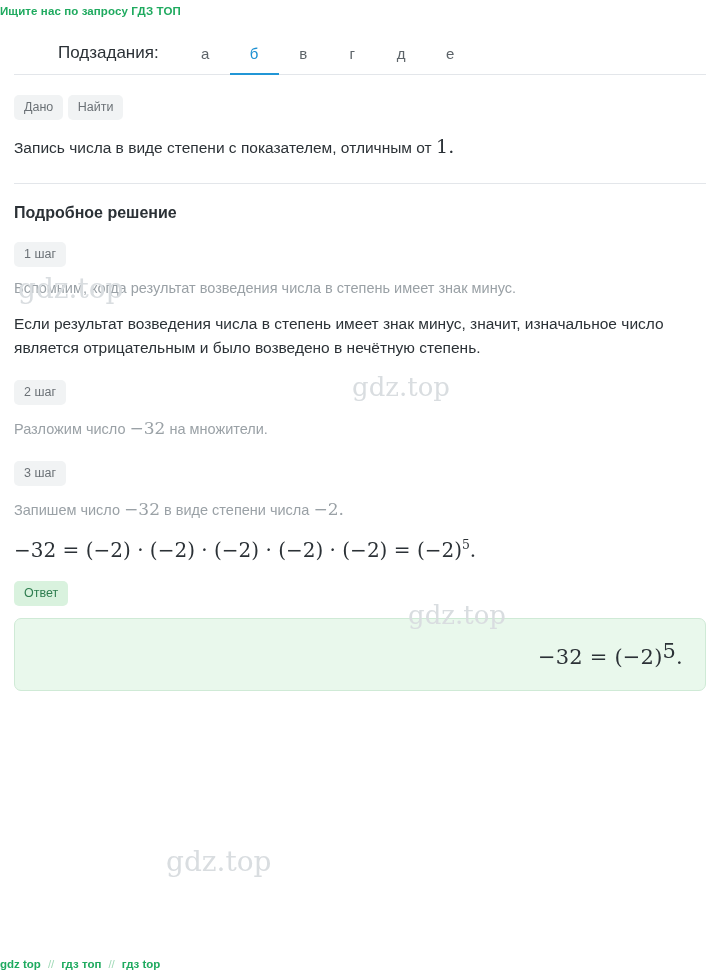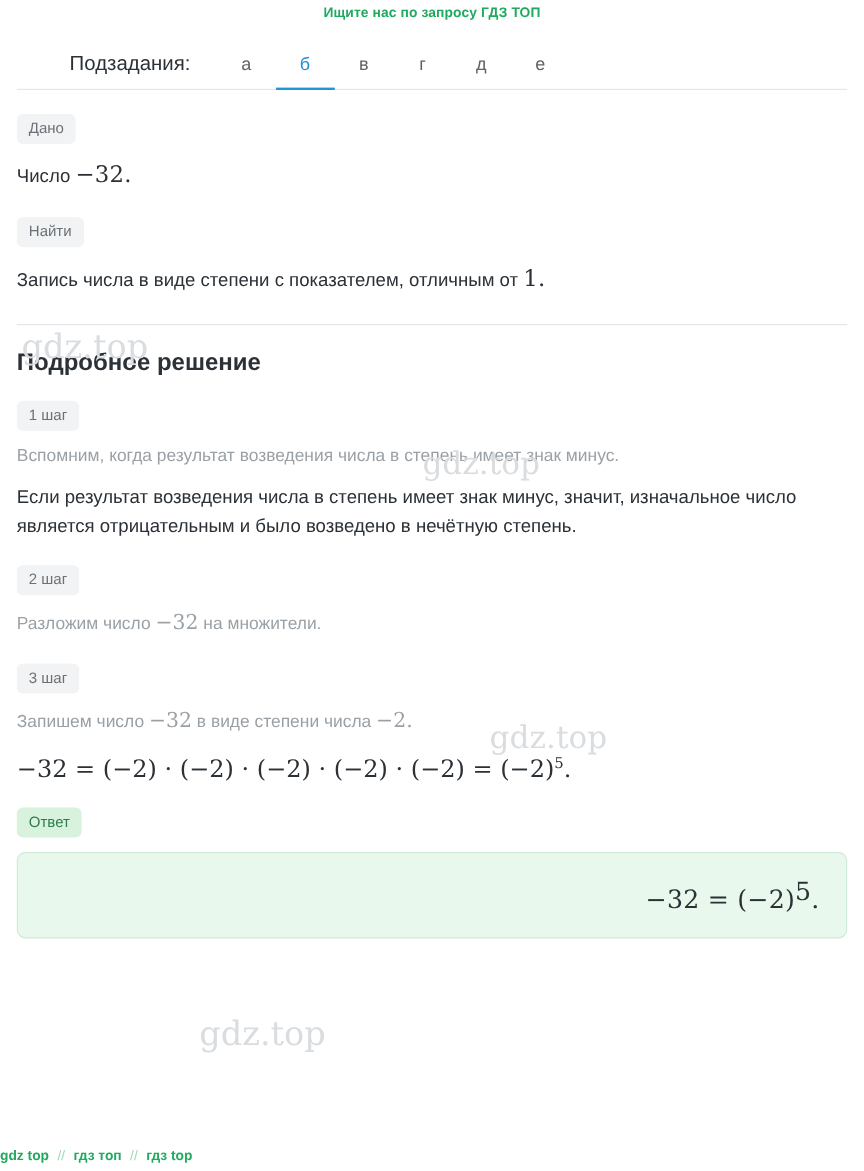--- a/index.html
+++ b/index.html
@@ -12,21 +12,20 @@
     font-family: "Liberation Sans", sans-serif;
   }
   body {
     position: relative;
     overflow: hidden;
   }
 
   
   .promo {
     width: 100%;
-    text-align: center;
     font-size: 11.5px;
     font-weight: bold;
     color: #1faa5f;
     padding-top: 5px;
     letter-spacing: 0.1px;
   }
 
   
   .subtasks {
     margin: 16px 14px 0 14px;
@@ -105,21 +104,21 @@
     vertical-align: super;
   }
 
   .rule {
     border: 0;
     border-top: 1px solid #e3e6ea;
     margin: 22px 0 0 0;
   }
 
   h2.section-title {
-    font-size: 20px;
+    font-size: 16px;
     color: #2b3136;
     font-weight: bold;
     margin: 20px 0 0 0;
   }
 
   .eq-line {
     margin-top: 14px;
     font-family: "DejaVu Serif", serif;
     font-size: 20px;
     color: #2b3136;
@@ -183,23 +182,20 @@
   <div class="tab active">б</div>
   <div class="tab">в</div>
   <div class="tab">г</div>
   <div class="tab">д</div>
   <div class="tab">е</div>
 </div>
 
 <div class="content">
 
   <div class="chip">Дано</div>
-  <div class="para">
-    <span>Число </span><span class="math">−32.</span>
-  </div>
 
   <div class="chip">Найти</div>
   <div class="para">
     <span>Запись числа в виде степени с показателем, отличным от </span><span class="math">1.</span>
   </div>
 
   <hr class="rule">
 
   <h2 class="section-title">Подробное решение</h2>
 

